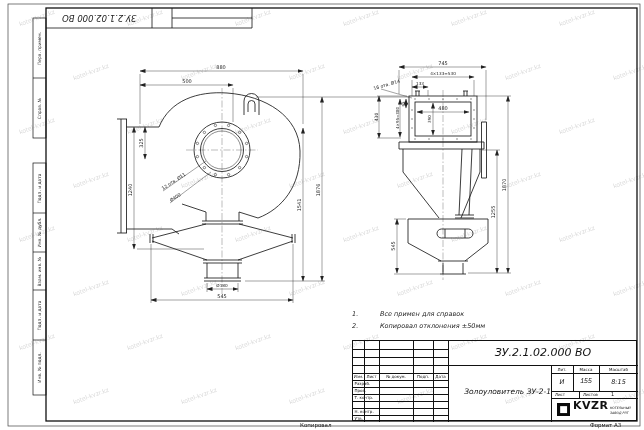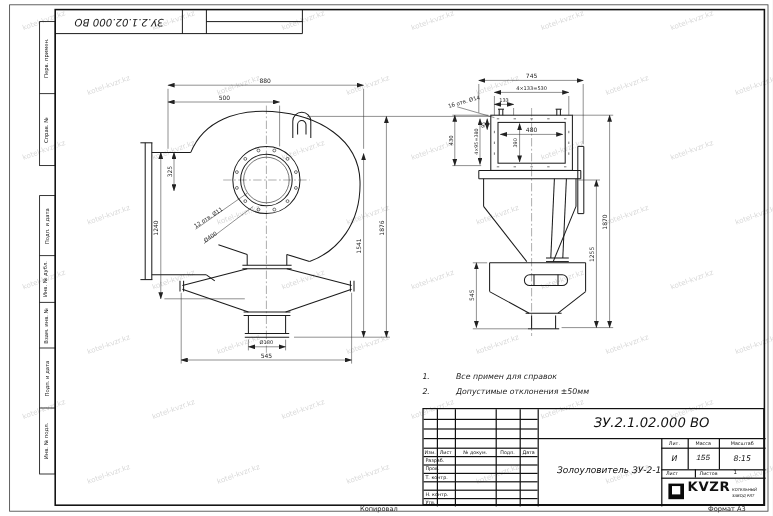--- a/index.html
+++ b/index.html
@@ -344,21 +344,21 @@
   <div class="stripcell" style="top:290px;height:50px;">
       <span>Подп. и дата</span>
     </div>
   <div class="stripcell" style="top:340px;height:55px;">
       <span>Инв. № подл.</span>
     </div>
 
   <div class="note" style="left:352px;top:310px;">1.</div>
   <div class="note" style="left:380px;top:310px;">Все примен для справок</div>
   <div class="note" style="left:352px;top:322px;">2.</div>
-  <div class="note" style="left:380px;top:322px;">Допустимые отклонения ±50мм</div>
+  <div class="note" style="left:380px;top:322px;">Копировал отклонения ±50мм</div>
 
   <div id="tb" class="abs">
 
     <div class="ln" style="left:11px;top:0;width:1px;height:81px;"></div>
     <div class="ln" style="left:26px;top:0;width:1px;height:81px;"></div>
     <div class="ln" style="left:60px;top:0;width:1px;height:81px;"></div>
     <div class="ln" style="left:80px;top:0;width:1px;height:81px;"></div>
     <div class="ln" style="left:95px;top:0;width:1px;height:81px;"></div>
     <div class="ln" style="left:0;top:8px;width:95px;height:1px;"></div>
     <div class="ln" style="left:0;top:16px;width:95px;height:1px;"></div>

